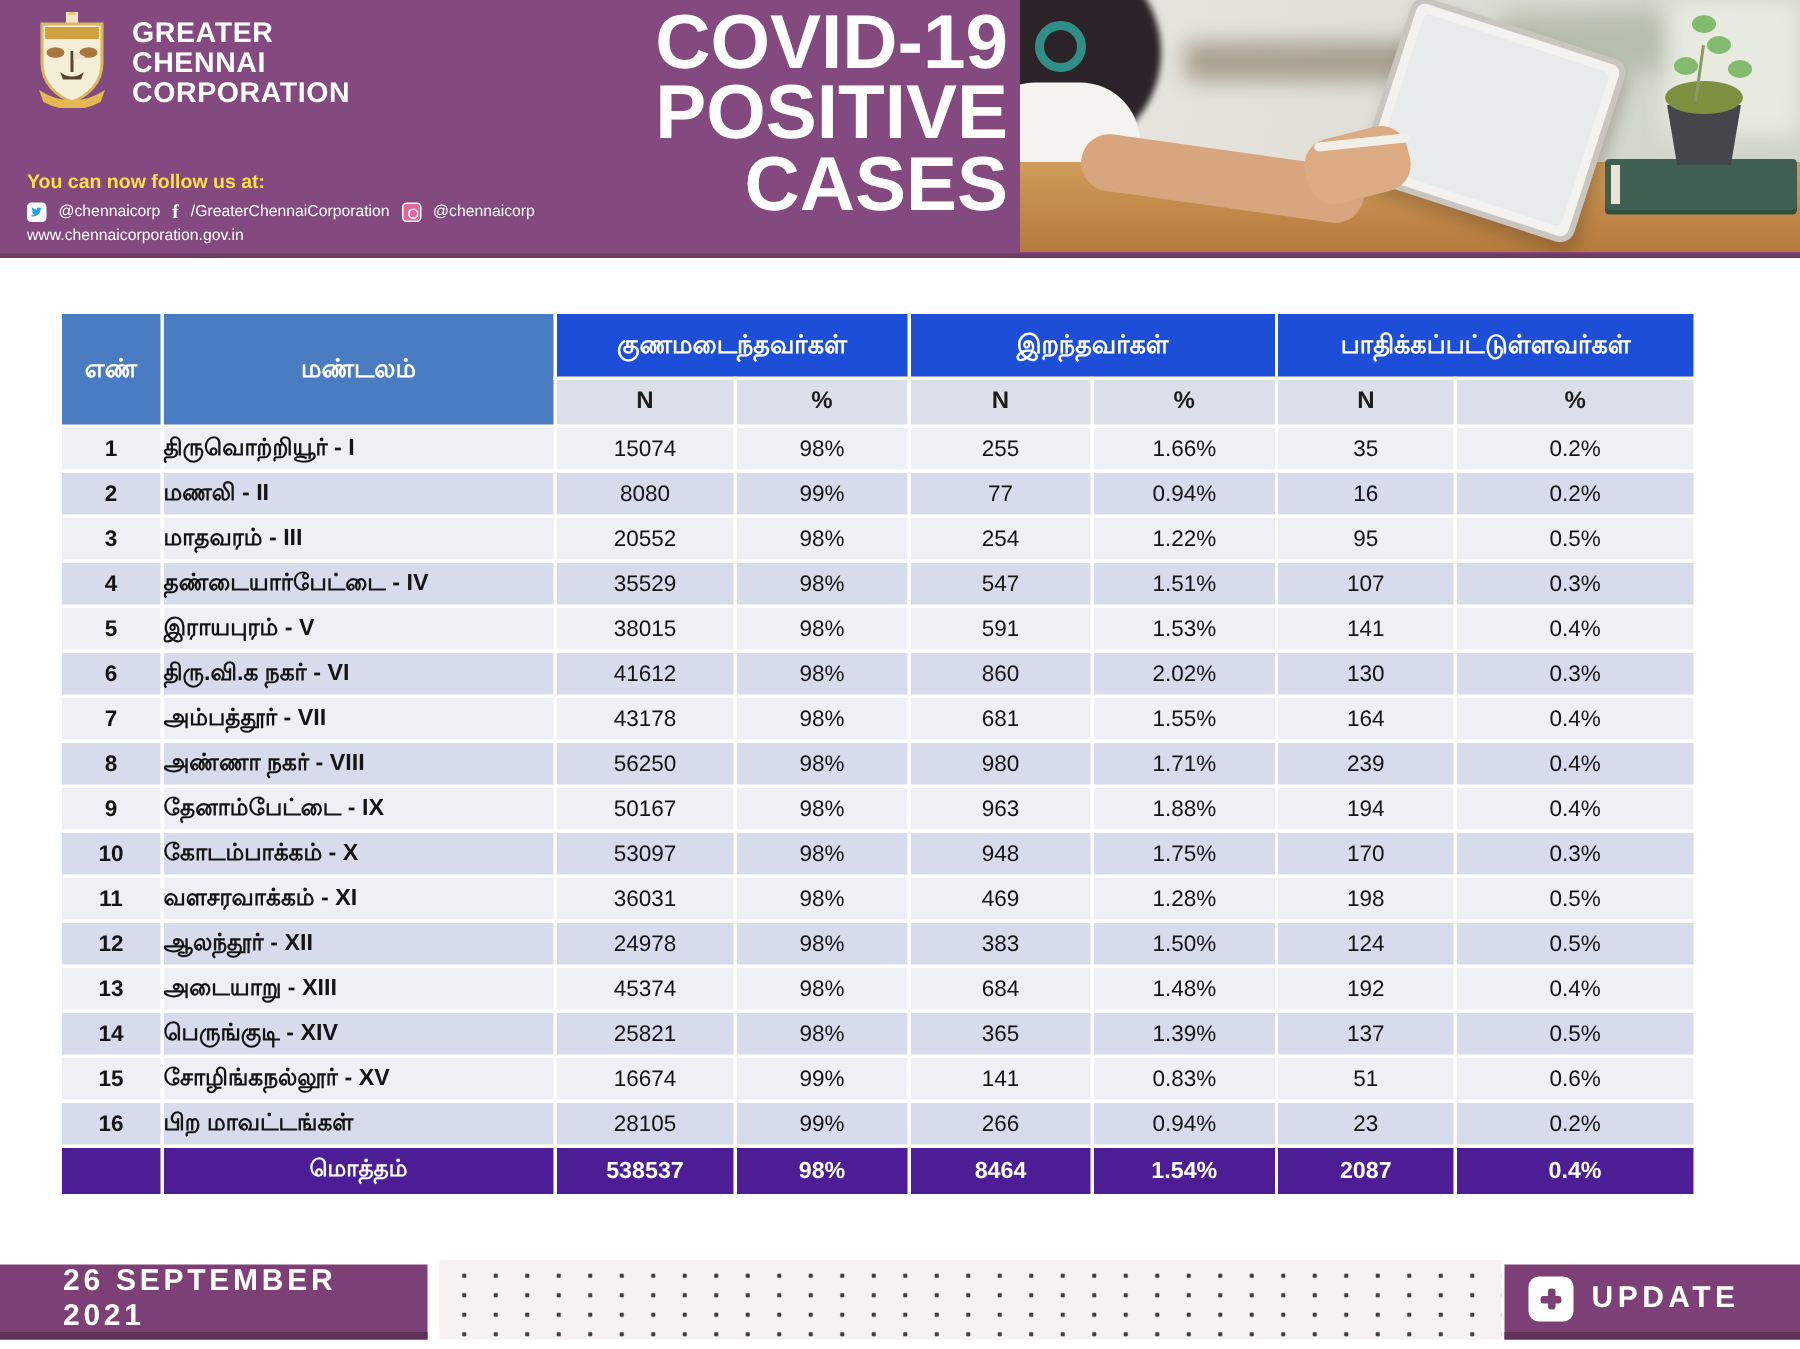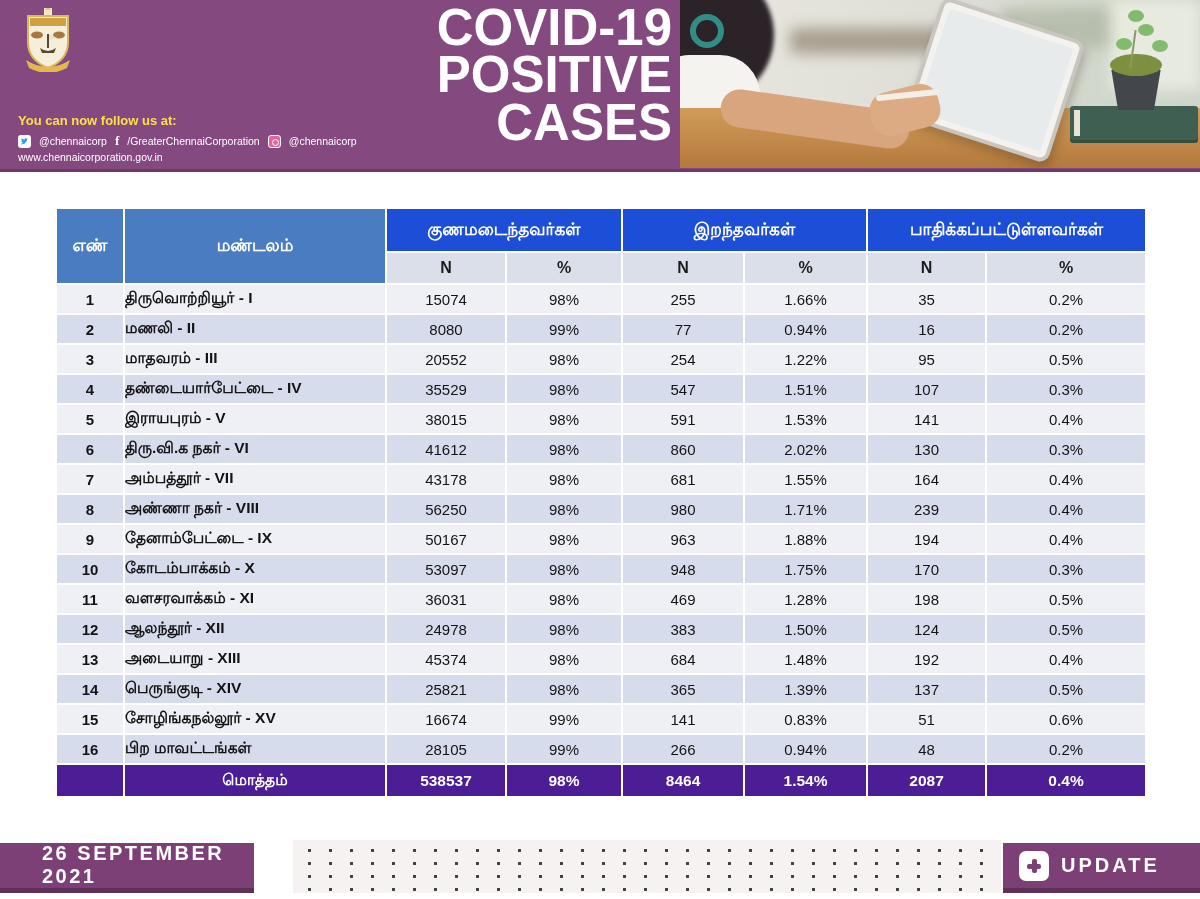--- a/index.html
+++ b/index.html
@@ -57,39 +57,39 @@
              background:#3e5f52; border-radius:3px; box-shadow:0 3px 0 #33503f; }
   .ph-book::before { content:""; position:absolute; left:4px; top:4px; width:6px; height:26px; background:#e9e4d6; }
   .ph-pot { position:absolute; left:428px; bottom:58px; width:56px; height:40px;
             background:#43474b; clip-path:polygon(6% 0,94% 0,82% 100%,18% 100%); }
   .ph-moss { position:absolute; left:430px; bottom:92px; width:52px; height:22px;
              background:#7c9040; border-radius:50%; }
   .ph-leaf { position:absolute; width:16px; height:12px; background:#82bb6d; border-radius:50%; }
   .ph-stem { position:absolute; width:2px; background:#8a9a63; }
 
   
-  .tbl-wrap { position:absolute; left:55px; top:207px; width:1090px; }
+  .tbl-wrap { position:absolute; left:39px; top:207px; width:1090px; }
   table { border-collapse:collapse; table-layout:fixed; width:1090px; }
   th,td { border:2px solid #fff; overflow:hidden; white-space:nowrap; }
   th.group { background:#1d4ed8; color:#fff; font-size:17px; font-weight:600; height:44px; text-align:center; }
   th.rowspan2 { background:#4a7cc2; color:#fff; font-size:17px; font-weight:600; text-align:center; }
   tr.subhead td { background:#dbdfe9; color:#1c1c1c; font-size:16px; font-weight:600;
                   height:32px; text-align:center; }
   tr.data-row td { height:30px; font-size:15px; color:#141414; text-align:center; }
   tr.data-row td.c-no { font-weight:700; }
   tr.data-row td.c-zone { text-align:left; font-weight:700; font-size:15.5px; }
   tr.light td { background:#eef0f6; }
   tr.dark td { background:#d7dcec; }
   tr.total td { background:#4c1d95; color:#fff; font-weight:700; font-size:15.5px;
                 height:33px; text-align:center; }
 
   
-  .footer-date { position:absolute; left:0; top:843px; width:254px; height:50px;
+  .footer-date { position:absolute; left:0; top:843px; width:285px; height:50px;
                  background:#7d4076; border-bottom:5px solid #5f3058;
-                 display:flex; align-items:flex-end; padding-left:42px;
+                 display:flex; align-items:center; padding-left:42px;
                  color:#fff; font-weight:800; font-size:20px; letter-spacing:2.5px; }
   .footer-dots { position:absolute; left:293px; top:840px; width:708px; height:53px;
                  background-color:#f5f2f1;
                  background-image:radial-gradient(circle,#3f3f3f 1.4px,transparent 1.7px);
                  background-size:21px 13px; background-position:6px 4px; }
   .footer-update { position:absolute; left:1003px; top:843px; width:197px; height:50px;
                    background:#7d4076; border-bottom:5px solid #5f3058;
                    display:flex; align-items:center; gap:12px; padding-left:16px; cursor:pointer; }
   .upd-icon { width:30px; height:30px; background:#fff; border-radius:7px; position:relative; }
   .upd-icon::before, .upd-icon::after { content:""; position:absolute; background:#7d4076; border-radius:2px; }
@@ -108,20 +108,25 @@
       <path d="M25 2 L28 -2 L31 2 Z" fill="#e8c96a"></path>
       <path d="M8 8 h40 v26 c0 14 -10 22 -20 26 C18 56 8 48 8 34 Z" fill="#f5eed9" stroke="#d9b85c" stroke-width="2"></path>
       <rect x="10" y="10" width="36" height="8" fill="#cfa23f"></rect>
       <ellipse cx="17" cy="27" rx="6" ry="3.5" fill="#a9763c"></ellipse>
       <ellipse cx="39" cy="27" rx="6" ry="3.5" fill="#a9763c"></ellipse>
       <path d="M20 40 q8 6 16 0 l-2 5 h-12 Z" fill="#5a4630"></path>
       <rect x="27" y="26" width="2" height="14" fill="#5a4630"></rect>
       <path d="M29 26 l8 4 -8 2 Z" fill="#e8e2cf"></path>
       <path d="M6 52 q22 14 44 0 l-3 8 q-19 10 -38 0 Z" fill="#e3b84f"></path>
     </svg>
+    <div class="org-name">
+      <div>GREATER</div>
+      <div>CHENNAI</div>
+      <div>CORPORATION</div>
+    </div>
     <div class="follow">You can now follow us at:</div>
     <div class="social">
       <span class="badge tw">
         <svg width="9" height="9" viewBox="0 0 10 10">
             <path fill="#1da1f2" d="M1 8 Q3.5 8.6 5.5 7 Q8 5 8 2.6 L9 1.6 L7.6 2 Q7 1.2 6 1.5 Q5 1.8 5 3 Q3 3 1.6 1.4 Q1 3.6 2.8 4.6 Q2 4.7 1.2 4.3 Q1.5 6.2 3.4 6.6 Q2.4 7.4 1 7.2 Z"></path>
           </svg>
       </span>
       <span>@chennaicorp</span>
       <span class="fb-f">f</span>
       <span>/GreaterChennaiCorporation</span>
@@ -339,21 +344,21 @@
             <td class="c-val">51</td>
             <td class="c-val">0.6%</td>
           </tr>
           <tr class="data-row dark">
             <td class="c-no">16</td>
             <td class="c-zone">பிற மாவட்டங்கள்</td>
             <td class="c-val">28105</td>
             <td class="c-val">99%</td>
             <td class="c-val">266</td>
             <td class="c-val">0.94%</td>
-            <td class="c-val">48</td>
+            <td class="c-val">23</td>
             <td class="c-val">0.2%</td>
           </tr>
         </tbody>
       <tfoot>
         <tr class="total">
           <td></td>
           <td>மொத்தம்</td>
           <td>538537</td>
           <td>98%</td>
           <td>8464</td>

